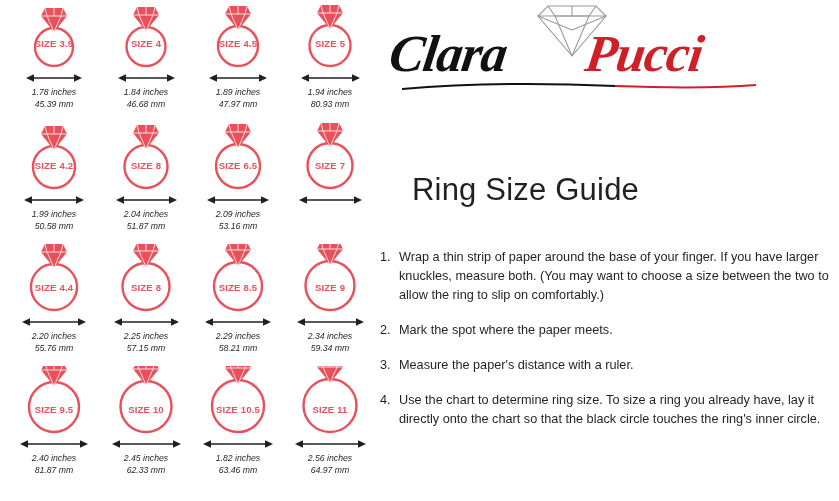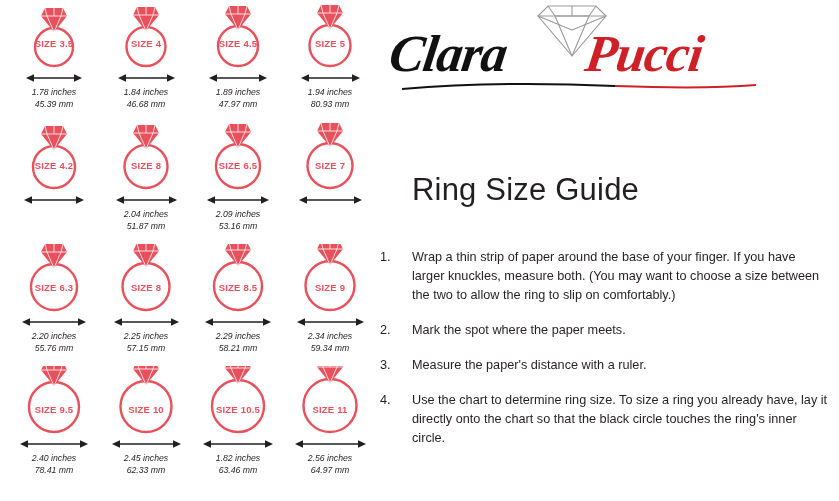--- a/index.html
+++ b/index.html
@@ -152,21 +152,20 @@
     font-size: 12.7px;
     line-height: 19px;
     color: #231f20;
   }
   .step-num {
     width: 19px;
     flex: 0 0 19px;
   }
   .step-text {
     flex: 1 1 auto;
-    margin-left: 13px;
   }
 </style>
 </head>
 <body>
 
 <div class="page">
 
   <div class="chart" id="chart">
       <div class="chart-row">
         <div class="cell">
@@ -314,20 +313,24 @@
             </svg>
             <div class="size-label">SIZE 4.2</div>
           </div>
           <div class="arrow-wrap">
             <svg width="60" height="10" viewBox="0 0 60 10">
               <line x1="6" y1="5" x2="54" y2="5" stroke="#231f20" stroke-width="1.4"></line>
               <polygon points="0,5 8,1.2 8,8.8" fill="#231f20"></polygon>
               <polygon points="60,5 52,1.2 52,8.8" fill="#231f20"></polygon>
             </svg>
           </div>
+          <div class="measures">
+            <div>1.99 inches</div>
+            <div>50.58 mm</div>
+          </div>
         </div>
         <div class="cell">
           <div class="ring-wrap">
             <svg class="ring-svg" width="92" height="72" viewBox="0 0 92 72">
               <circle cx="46" cy="44.5" r="21.5" fill="none" stroke="#e8505b" stroke-width="2.4"></circle>
               <g fill="#e8505b">
                 <polygon points="33,11 59,11 46,27"></polygon>
                 <polygon points="33,11 37,3 55,3 59,11"></polygon>
               </g>
               <g stroke="#ffffff" stroke-width="0.8" fill="none">
@@ -423,21 +426,21 @@
               </g>
               <g stroke="#ffffff" stroke-width="0.8" fill="none">
                 <line x1="39" y1="8" x2="46" y2="24"></line>
                 <line x1="53" y1="8" x2="46" y2="24"></line>
                 <line x1="33" y1="8" x2="59" y2="8"></line>
                 <line x1="37" y1="0" x2="39" y2="8"></line>
                 <line x1="55" y1="0" x2="53" y2="8"></line>
                 <line x1="46" y1="0" x2="46" y2="8"></line>
               </g>
             </svg>
-            <div class="size-label">SIZE 6.3</div>
+            <div class="size-label">SIZE 4.4</div>
           </div>
           <div class="arrow-wrap">
             <svg width="64" height="10" viewBox="0 0 64 10">
               <line x1="6" y1="5" x2="58" y2="5" stroke="#231f20" stroke-width="1.4"></line>
               <polygon points="0,5 8,1.2 8,8.8" fill="#231f20"></polygon>
               <polygon points="64,5 56,1.2 56,8.8" fill="#231f20"></polygon>
             </svg>
           </div>
           <div class="measures">
             <div>2.20 inches</div>
@@ -560,21 +563,21 @@
           </div>
           <div class="arrow-wrap">
             <svg width="68" height="10" viewBox="0 0 68 10">
               <line x1="6" y1="5" x2="62" y2="5" stroke="#231f20" stroke-width="1.4"></line>
               <polygon points="0,5 8,1.2 8,8.8" fill="#231f20"></polygon>
               <polygon points="68,5 60,1.2 60,8.8" fill="#231f20"></polygon>
             </svg>
           </div>
           <div class="measures">
             <div>2.40 inches</div>
-            <div>78.41 mm</div>
+            <div>81.87 mm</div>
           </div>
         </div>
         <div class="cell">
           <div class="ring-wrap">
             <svg class="ring-svg" width="92" height="72" viewBox="0 0 92 72">
               <circle cx="46" cy="40.5" r="25.5" fill="none" stroke="#e8505b" stroke-width="2.4"></circle>
               <g fill="#e8505b">
                 <polygon points="33,3 59,3 46,19"></polygon>
                 <polygon points="33,3 37,-5 55,-5 59,3"></polygon>
               </g>

